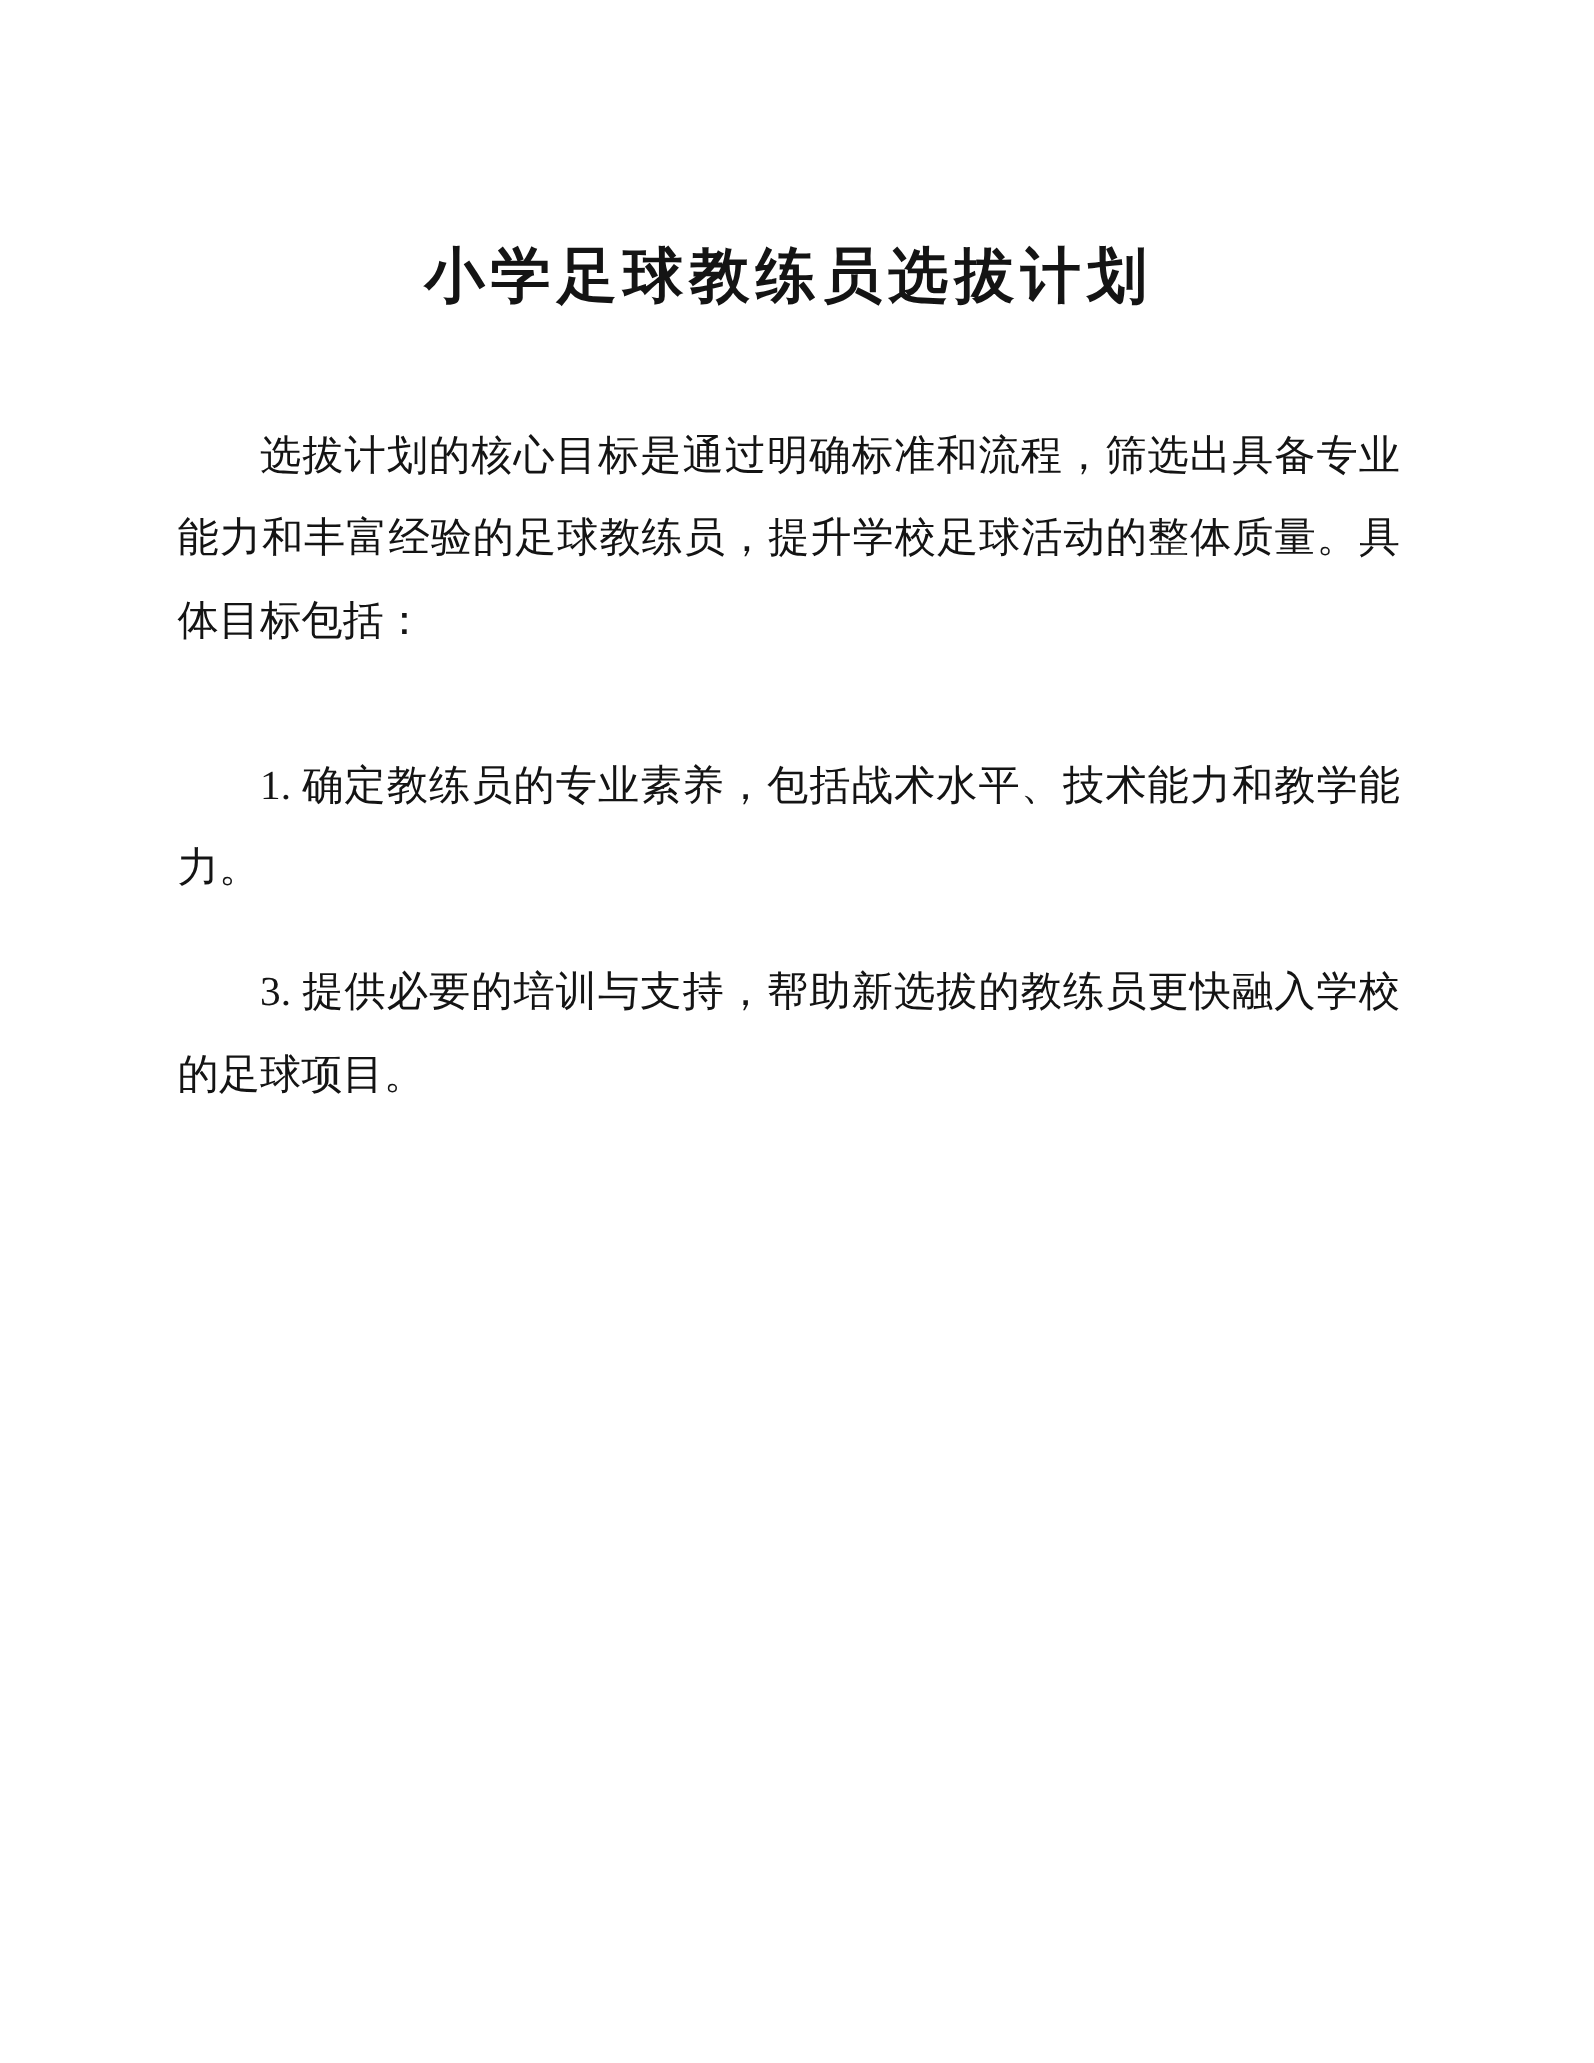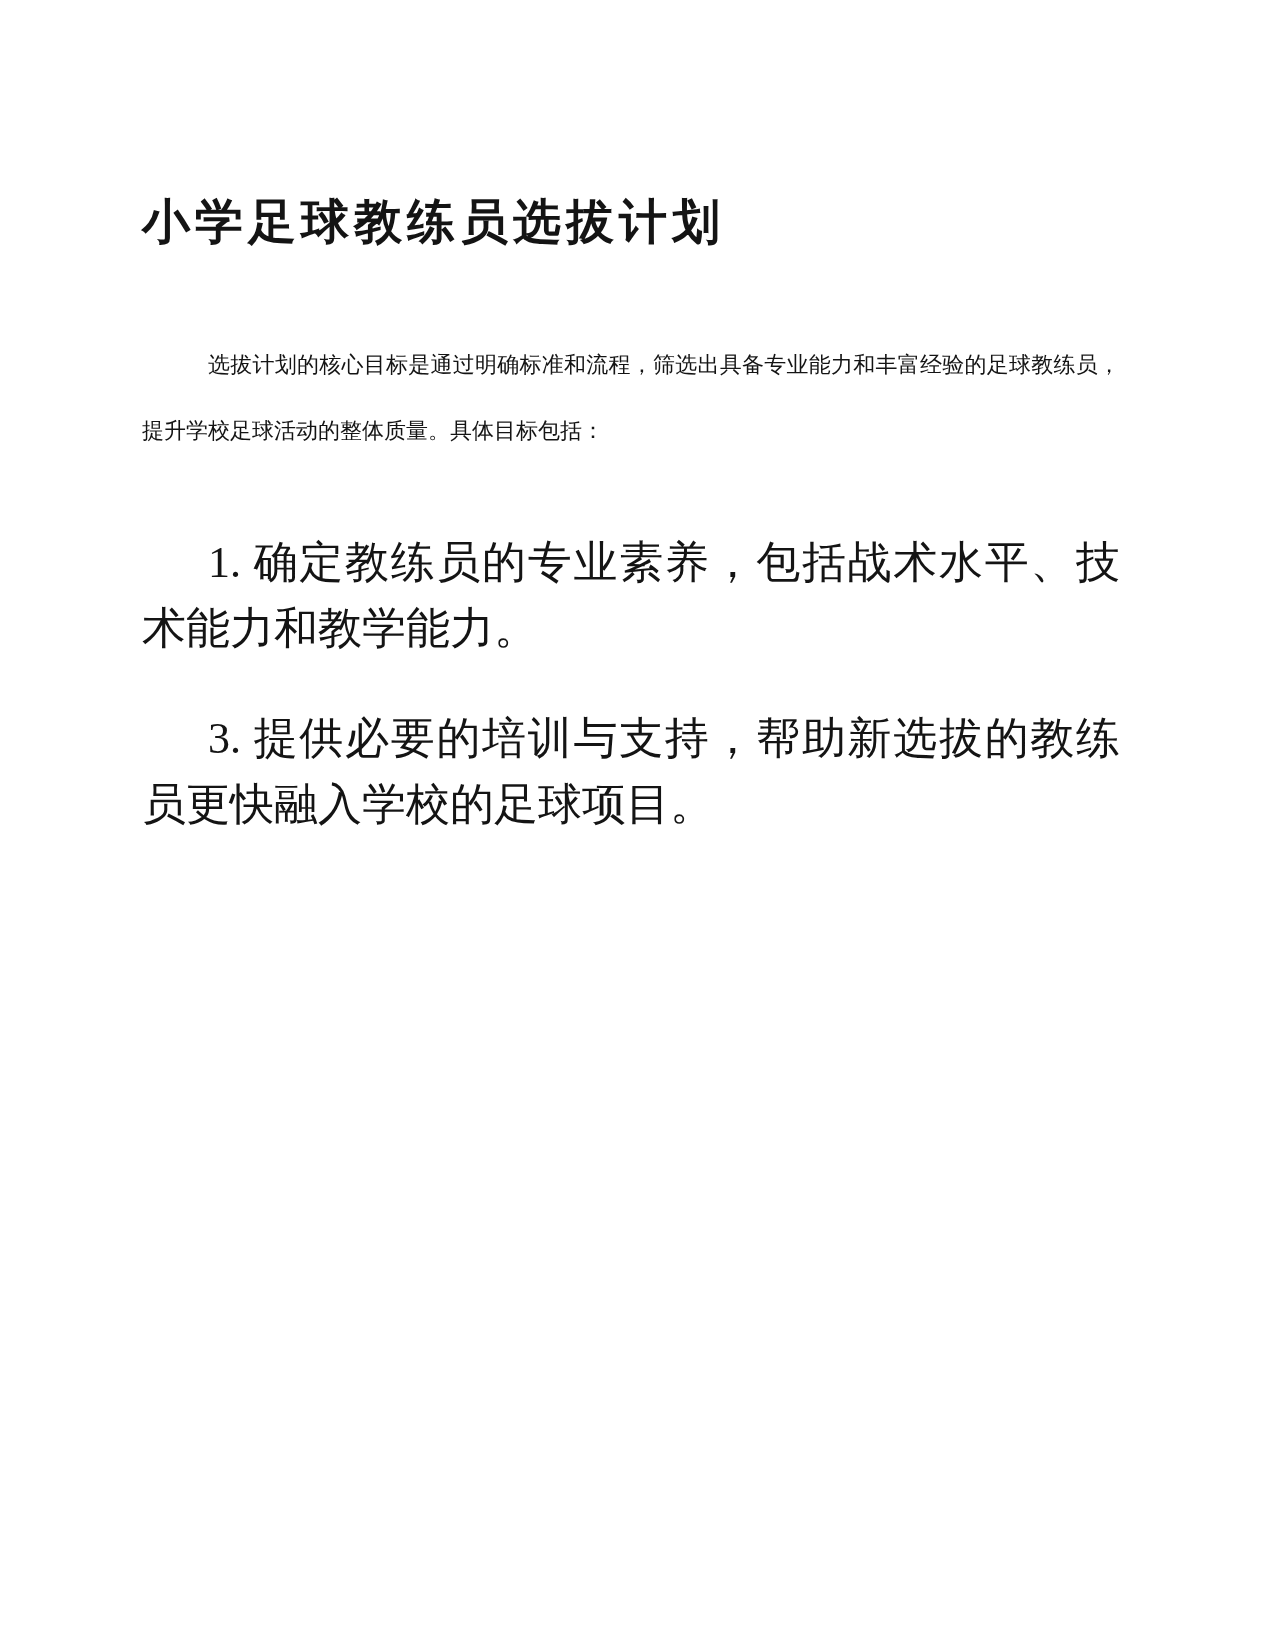--- a/index.html
+++ b/index.html
@@ -17,45 +17,45 @@
     overflow: hidden;
     font-family: "Liberation Serif", "DejaVu Serif", serif;
     color: #141414;
   }
   .doc-title {
     font-family: "Liberation Sans", "DejaVu Sans", sans-serif;
     font-weight: 700;
     font-size: 48px;
     line-height: 88px;
     letter-spacing: 5px;
-    text-align: left;
+    text-align: center;
     white-space: nowrap;
   }
   .section-heading {
     font-size: 33px;
     line-height: 66px;
     text-indent: 66px;
     margin-top: 62px;
     white-space: nowrap;
   }
   .section-heading.second {
     margin-top: 66px;
   }
   .body-para {
-    font-size: 22px;
+    font-size: 33px;
     line-height: 66px;
     text-indent: 66px;
     text-align: justify;
     margin-top: 66px;
   }
   .list-block {
     margin-top: 66px;
   }
   .list-item {
-    font-size: 44px;
+    font-size: 33px;
     line-height: 66px;
     text-indent: 66px;
     text-align: justify;
     margin-top: 0;
   }
 </style>
 </head>
 <body>
 
 <div class="page">

